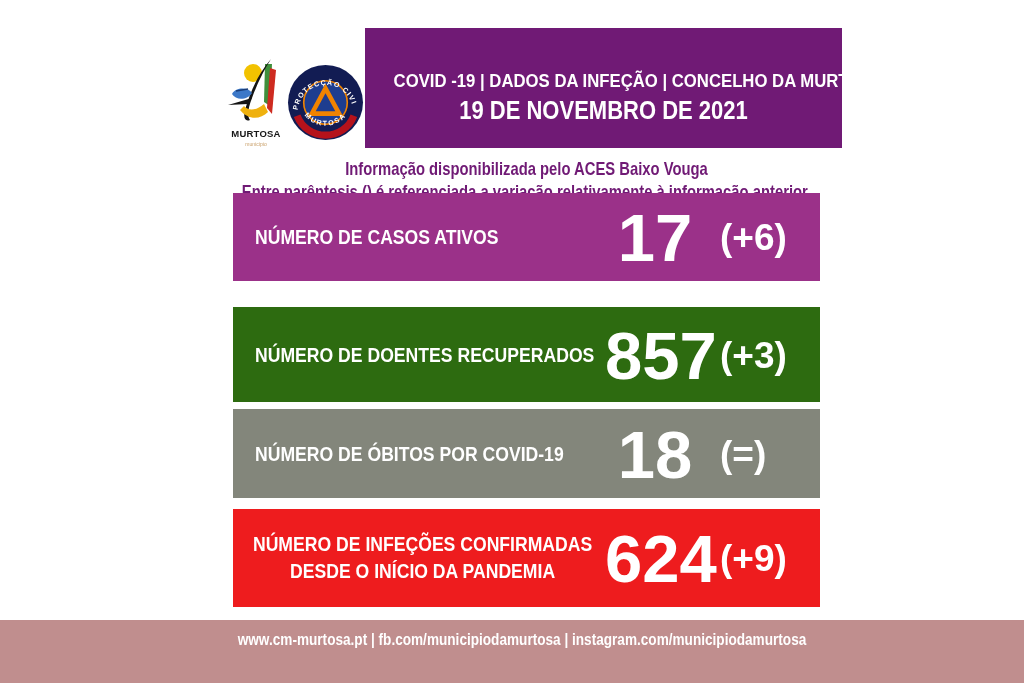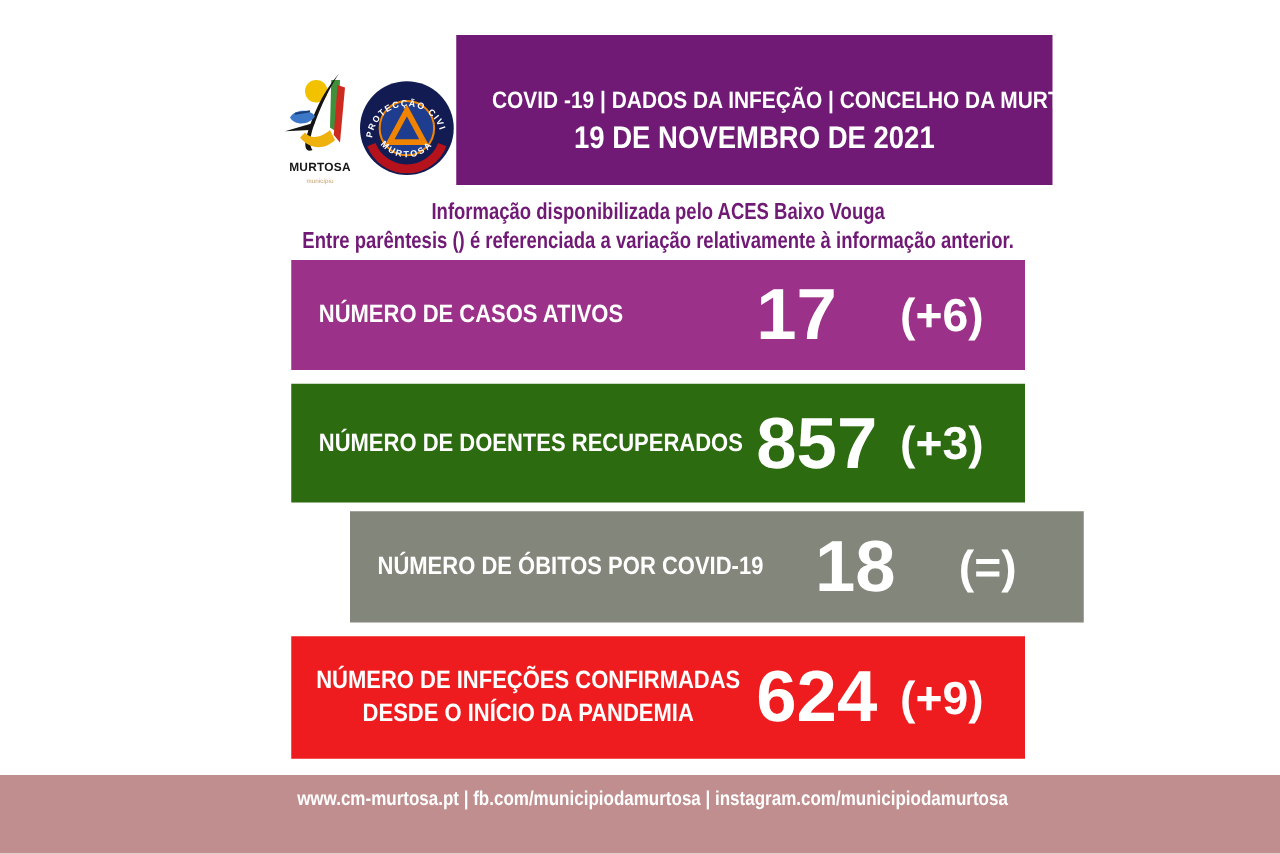--- a/index.html
+++ b/index.html
@@ -53,21 +53,21 @@
     transform: scaleX(0.80); transform-origin: center;
     white-space: nowrap;
   }
 
   
   .stat-bar {
     position: absolute;
     left: 233px; width: 587px;
     color: #ffffff;
   }
-  .bar-1 { top: 208px; height: 88px; background: #9B3189; }
+  .bar-1 { top: 193px; height: 88px; background: #9B3189; }
   .bar-2 { top: 307px; height: 95px; background: #2D6B10; }
   .bar-3 { top: 409px; height: 89px; background: #83867B; }
   .bar-4 { top: 509px; height: 98px; background: #EE1C1E; }
 
   .stat-label {
     position: absolute; left: 22px; top: 50%;
     transform: translateY(-50%) scaleX(0.88);
     transform-origin: left center;
     font-size: 20px; font-weight: bold; white-space: nowrap;
   }
@@ -77,22 +77,22 @@
     transform: translateY(-50%) scaleX(0.88);
     transform-origin: left center;
     font-size: 20px; font-weight: bold; line-height: 27px;
   }
   .stat-nums {
     position: absolute; right: 30px; top: 50%;
     transform: translateY(-50%);
     display: flex; align-items: center; gap: 15px;
   }
   .stat-value {
-    font-size: 58px; font-weight: bold; line-height: 1;
-    width: 100px; text-align: left;
+    font-size: 67px; font-weight: bold; line-height: 1;
+    width: 100px; text-align: center;
   }
   .stat-variation {
     font-size: 37px; font-weight: bold; line-height: 1;
     min-width: 70px;
   }
 
   
   .footer-band {
     position: absolute; left: 0; top: 620px;
     width: 1024px; height: 63px;
@@ -158,21 +158,21 @@
   </div>
 
   <div class="stat-bar bar-2" style="background-color: rgb(45, 107, 16);">
     <div class="stat-label">NÚMERO DE DOENTES RECUPERADOS</div>
     <div class="stat-nums">
       <span class="stat-value">857</span>
       <span class="stat-variation">(+3)</span>
     </div>
   </div>
 
-  <div class="stat-bar bar-3" style="background-color: rgb(131, 134, 123); margin-left: 47px;">
+  <div class="stat-bar bar-3" style="background-color: rgb(131, 134, 123);">
     <div class="stat-label">NÚMERO DE ÓBITOS POR COVID-19</div>
     <div class="stat-nums">
       <span class="stat-value">18</span>
       <span class="stat-variation">(=)</span>
     </div>
   </div>
 
   <div class="stat-bar bar-4" style="background-color: rgb(238, 28, 30);">
     <div class="stat-label-2l">
       <div>NÚMERO DE INFEÇÕES CONFIRMADAS</div>

